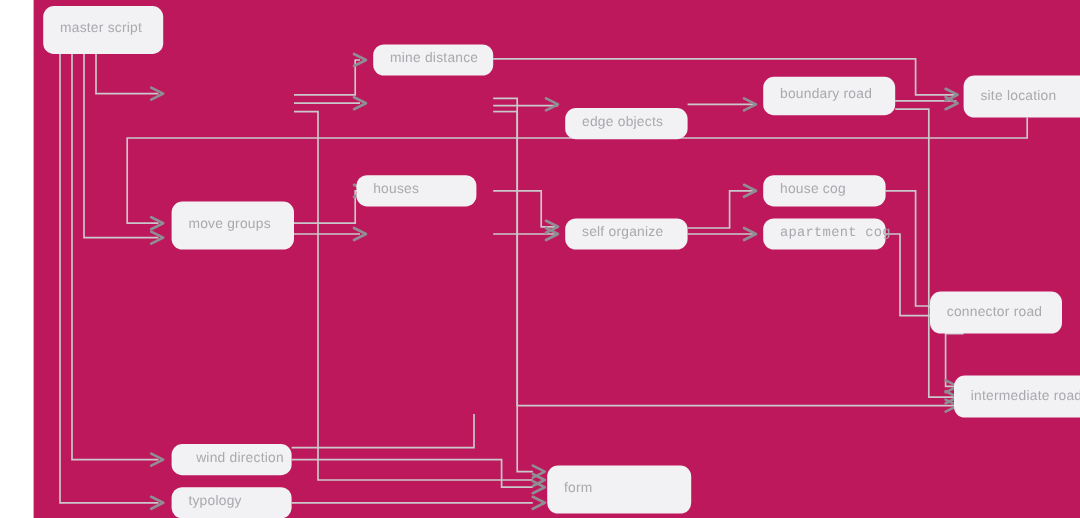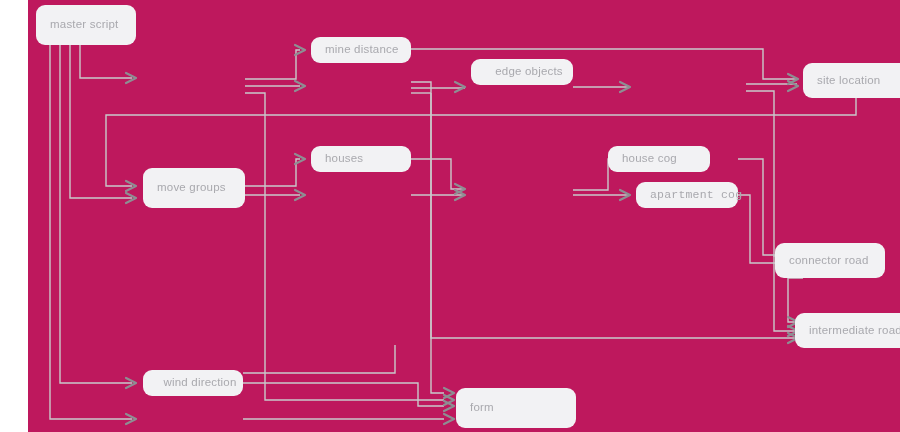--- a/index.html
+++ b/index.html
@@ -132,57 +132,66 @@
   <div class="node" style="left:8px; top:5px; width:100px; height:40px;">
     <span class="node-label">master script</span>
   </div>
 
 
   <div class="node" style="left:283px; top:37px; width:100px; height:26px;">
     <span class="node-label">mine distance</span>
   </div>
 
 
-  <div class="node" style="left:443px; top:59px; width:102px; height:26px;justify-content:center;">
+  <div class="node" style="left:443px; top:90px; width:102px; height:26px;">
     <span class="node-label">edge objects</span>
   </div>
 
+  <div class="node" style="left:608px; top:64px; width:110px; height:32px;">
+    <span class="node-label">boundary road</span>
+  </div>
 
   <div class="node" style="left:775px; top:63px; width:106px; height:35px;">
     <span class="node-label">site location</span>
   </div>
 
   <div class="node" style="left:115px; top:168px; width:102px; height:40px;">
     <span class="node-label">move groups</span>
   </div>
 
-  <div class="node" style="left:283px; top:146px; width:100px; height:26px;">
+  <div class="node" style="left:269px; top:146px; width:100px; height:26px;">
     <span class="node-label">houses</span>
   </div>
 
 
+  <div class="node" style="left:443px; top:182px; width:102px; height:26px;">
+    <span class="node-label">self organize</span>
+  </div>
 
-  <div class="node" style="left:580px; top:146px; width:102px; height:26px;">
+  <div class="node" style="left:608px; top:146px; width:102px; height:26px;">
     <span class="node-label">house cog</span>
   </div>
 
   <div class="node" style="left:608px; top:182px; width:102px; height:26px;font-family:Liberation Mono, monospace;">
     <span class="node-label">apartment cog</span>
   </div>
 
   <div class="node" style="left:747px; top:243px; width:110px; height:35px;">
     <span class="node-label">connector road</span>
   </div>
 
   <div class="node" style="left:767px; top:313px; width:120px; height:35px;">
     <span class="node-label">intermediate road</span>
   </div>
 
   <div class="node" style="left:115px; top:370px; width:100px; height:26px;justify-content:center;">
     <span class="node-label">wind direction</span>
   </div>
 
+  <div class="node" style="left:115px; top:406px; width:100px; height:26px;">
+    <span class="node-label">typology</span>
+  </div>
 
   <div class="node" style="left:428px; top:388px; width:120px; height:40px;text-align:right;">
     <span class="node-label">form</span>
   </div>
 
 </div>
 
 </body></html>

